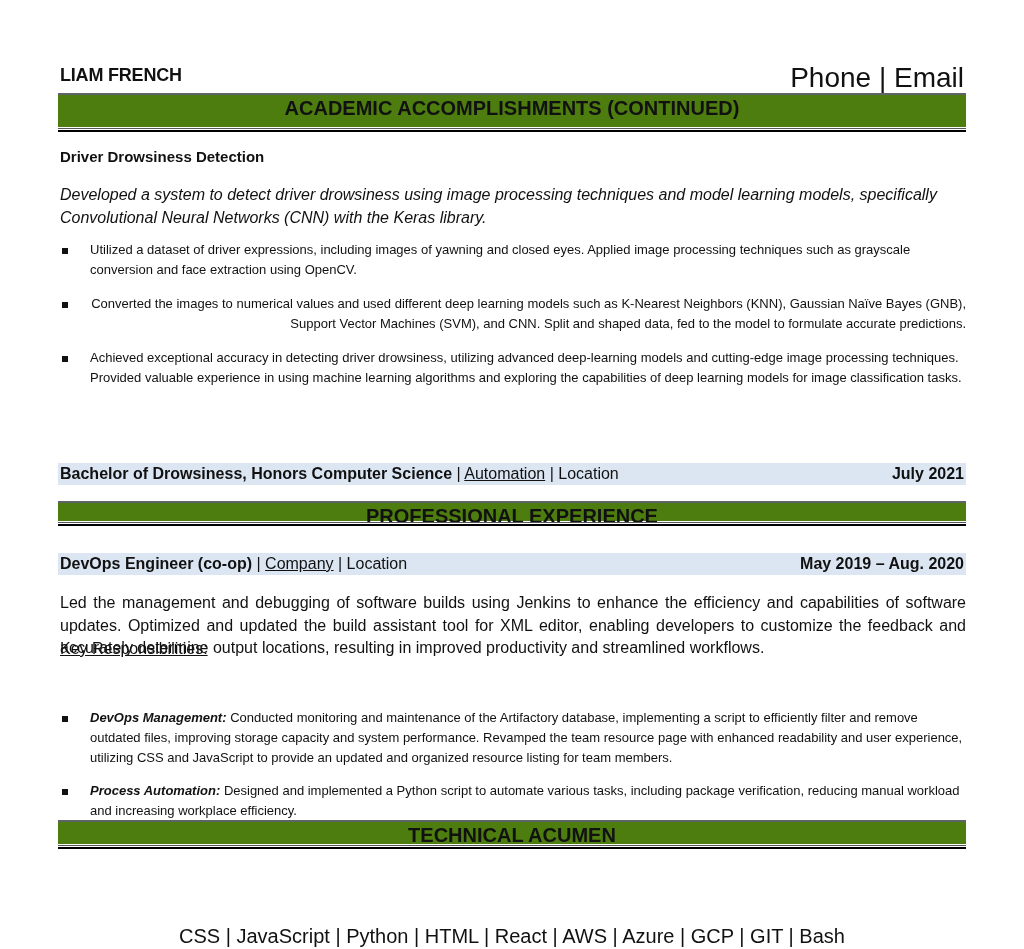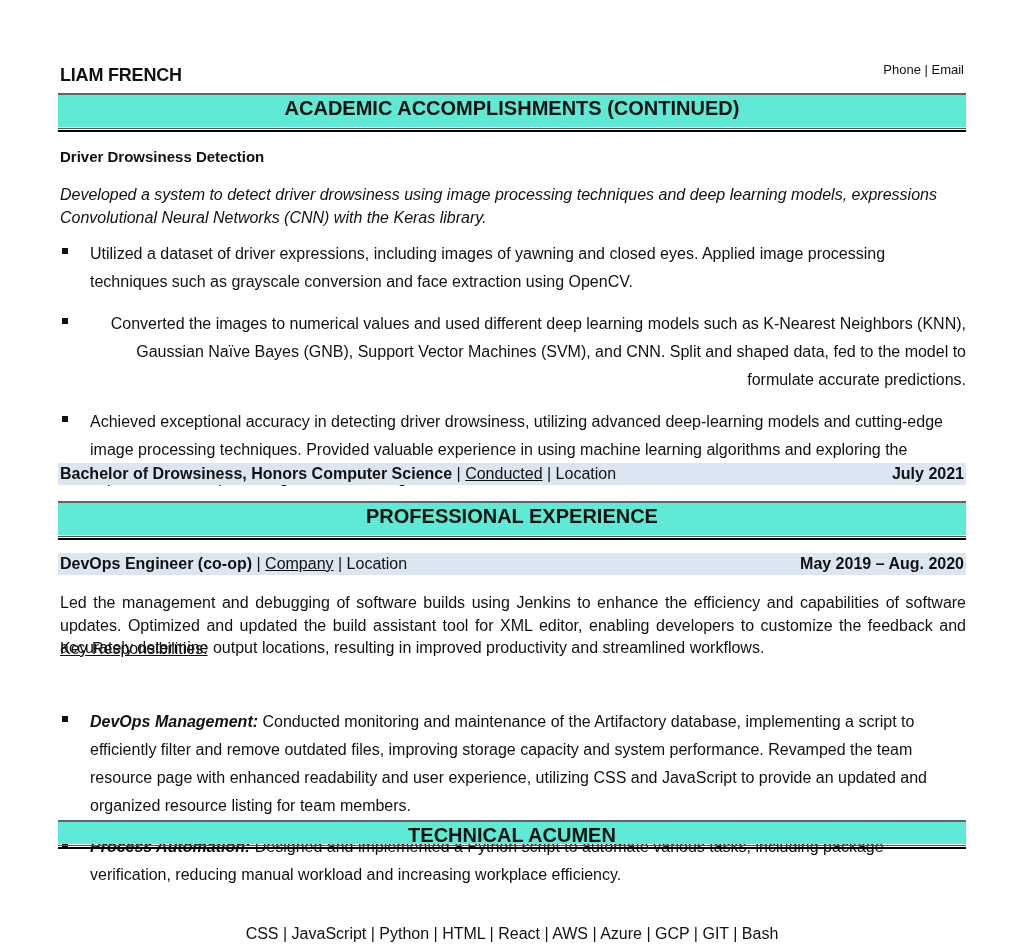--- a/index.html
+++ b/index.html
@@ -2,91 +2,91 @@
 <html><head>
 <meta charset="utf-8">
 <style>
   html, body { margin: 0; padding: 0; background: #ffffff; }
   body { width: 1024px; height: 949px; position: relative; overflow: hidden;
          font-family: "Liberation Sans", "DejaVu Sans", sans-serif; color: #111; }
   .page { position: absolute; left: 58px; top: 0; width: 908px; }
 
   .header-row { position: absolute; top: 62px; left: 0; width: 908px; height: 26px; }
   .name { position: absolute; left: 2px; top: 3px; font-weight: bold; font-size: 18px; letter-spacing: -0.2px; }
-  .contact { position: absolute; right: 2px; top: 0; font-size: 13px; text-align: right; }
+  .contact { position: absolute; right: 2px; top: 0; font-size: 28px; text-align: right; }
 
-  .section-bar { position: absolute; left: 0; width: 908px; background: #5eead4;
+  .section-bar { position: absolute; left: 0; width: 908px; background: #4d7c0f;
                  border-top: 2px solid #5f6468; text-align: center; font-weight: bold; font-size: 20px;
                  box-sizing: border-box; }
   .section-bar::after { content: ""; position: absolute; left: 0; right: 0; bottom: -5px; height: 1px;
                  border-top: 1px solid #555; border-bottom: 2px solid #000; }
   .section-bar span { position: relative; top: 2px; }
 
   .subbar { position: absolute; left: 0; width: 908px; height: 22px; background: #dce6f2; font-size: 16px; box-sizing: border-box; padding: 0 2px; }
   .subbar .left { position: absolute; left: 2px; top: 2px; }
   .subbar .right { position: absolute; right: 2px; top: 2px; font-weight: bold; }
   .subbar b { font-weight: bold; }
   .subbar u { text-decoration: underline; }
 
   .proj-title { position: absolute; left: 2px; top: 148px; font-weight: bold; font-size: 15px; }
   .para { position: absolute; left: 2px; width: 906px; font-size: 16px; line-height: 22.5px; }
   .italic { font-style: italic; }
 
   ul.bullets { position: absolute; left: 0; width: 908px; margin: 0; padding: 0; list-style: none; }
-  ul.bullets li { position: relative; padding-left: 32px; font-size: 16px; line-height: 28px; }
+  ul.bullets li { position: relative; padding-left: 32px; font-size: 13px; line-height: 20px; }
   ul.bullets li .bullet { position: absolute; left: 4px; top: 8px; width: 6px; height: 6px; background: #111; }
   ul.bullets li .bi { font-weight: bold; font-style: italic; }
 
   .key-resp { position: absolute; left: 2px; top: 640px; font-size: 16px; text-decoration: underline; }
-  .skills { position: absolute; left: 0; width: 908px; top: 925px; text-align: center; font-size: 16px; }
+  .skills { position: absolute; left: 0; width: 908px; top: 925px; text-align: center; font-size: 20px; }
 </style>
 </head>
 <body>
 
 <div class="page">
 
   <div class="header-row">
     <div class="name">LIAM FRENCH</div>
     <div class="contact">Phone | Email</div>
   </div>
 
   <div class="section-bar" style="top:93px;height:34px;">
     <span>ACADEMIC ACCOMPLISHMENTS (CONTINUED)</span>
   </div>
 
   <div class="proj-title">Driver Drowsiness Detection</div>
 
   <div class="para italic" style="top:184px;">
-    <div>Developed a system to detect driver drowsiness using image processing techniques and deep learning models, expressions</div>
+    <div>Developed a system to detect driver drowsiness using image processing techniques and model learning models, specifically</div>
     <div>Convolutional Neural Networks (CNN) with the Keras library.</div>
   </div>
 
   <ul class="bullets" style="top:240px;">
     <li style="margin-bottom:14px;">
       <span class="bullet"></span>
       <span>Utilized a dataset of driver expressions, including images of yawning and closed eyes. Applied image processing techniques such as grayscale conversion and face extraction using OpenCV.</span>
     </li>
     <li style="margin-bottom:14px;text-align:right;">
       <span class="bullet"></span>
       <span>Converted the images to numerical values and used different deep learning models such as K-Nearest Neighbors (KNN), Gaussian Naïve Bayes (GNB), Support Vector Machines (SVM), and CNN. Split and shaped data, fed to the model to formulate accurate predictions.</span>
     </li>
     <li>
       <span class="bullet"></span>
       <span>Achieved exceptional accuracy in detecting driver drowsiness, utilizing advanced deep-learning models and cutting-edge image processing techniques. Provided valuable experience in using machine learning algorithms and exploring the capabilities of deep learning models for image classification tasks.</span>
     </li>
   </ul>
 
   <div class="subbar" style="top:463px;">
     <div class="left">
-      <b>Bachelor of Drowsiness, Honors Computer Science</b><span> | </span><u>Conducted</u><span> | </span><span>Location</span>
+      <b>Bachelor of Drowsiness, Honors Computer Science</b><span> | </span><u>Automation</u><span> | </span><span>Location</span>
     </div>
     <div class="right">July 2021</div>
   </div>
 
-  <div class="section-bar" style="top:501px;height:34px;">
+  <div class="section-bar" style="top:501px;height:20px;">
     <span>PROFESSIONAL EXPERIENCE</span>
   </div>
 
   <div class="subbar" style="top:553px;">
     <div class="left">
       <b>DevOps Engineer (co-op)</b><span> | </span><u>Company</u><span> | </span><span>Location</span>
     </div>
     <div class="right">May 2019 – Aug. 2020</div>
   </div>
 

